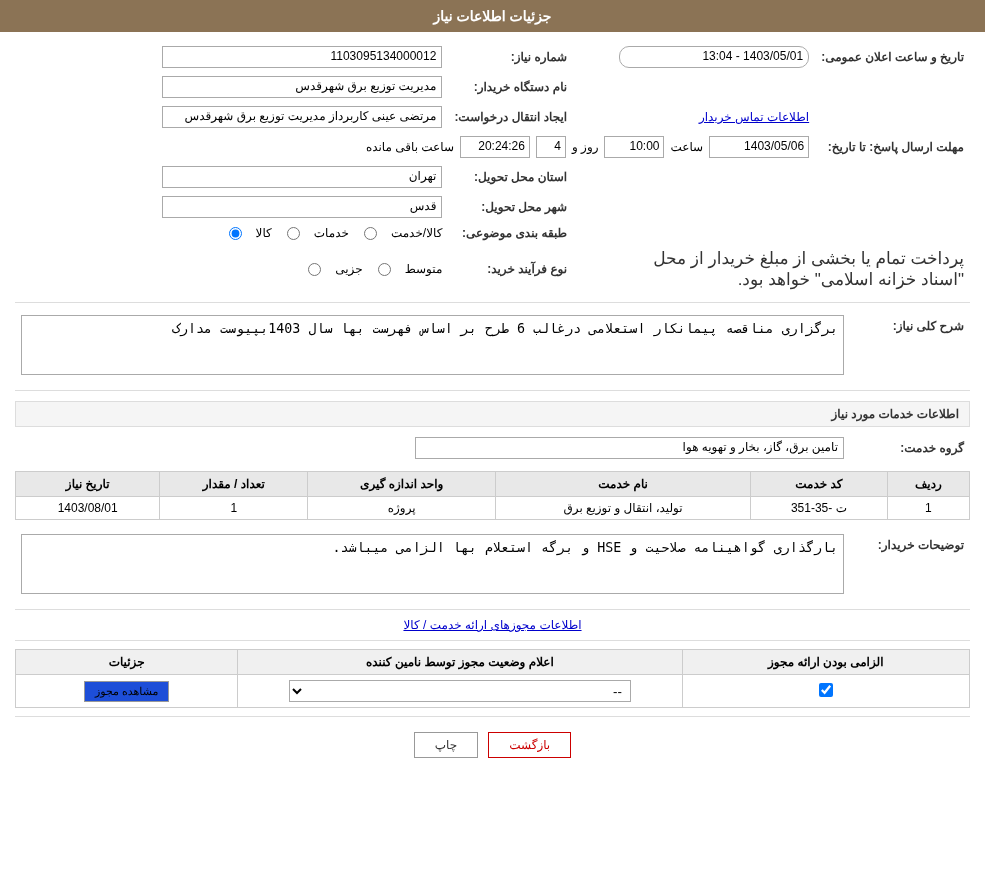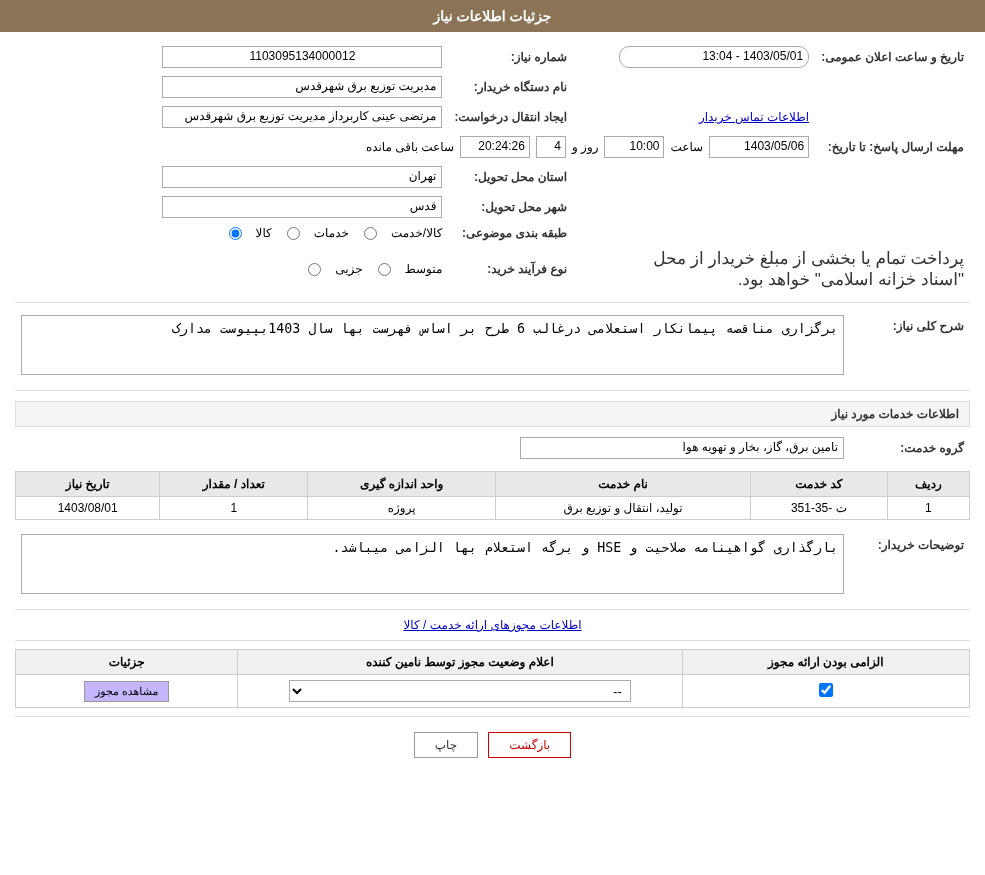--- a/index.html
+++ b/index.html
@@ -141,21 +141,21 @@
       text-align: center;
     }
     .select-box {
       border: 1px solid #aaa;
       background: #fff;
       padding: 2px 4px;
       height: 22px;
       width: 80%;
     }
     .view-btn {
-      background: #c4b5fd;
+      background: #1d4ed8;
       border: 1px solid #999;
       padding: 3px 10px;
       cursor: pointer;
       font-size: 11px;
       font-family: Tahoma, Arial, sans-serif;
     }
     .checkbox-cell input[type="checkbox"] {
       width: 14px;
       height: 14px;
     }
@@ -197,21 +197,21 @@
 
       <tbody>
           <tr>
         <td class="label-cell" style="width:120px;">تاریخ و ساعت اعلان عمومی:</td>
         <td class="value-cell" style="width:200px;">
           <div class="input-box" style="width:190px;border-radius:10px;">1403/05/01 - 13:04</div>
         </td>
         <td style="width:40px;"></td>
         <td class="label-cell" style="width:90px;">شماره نیاز:</td>
         <td class="value-cell">
-          <div class="input-box" style="width:280px; direction:ltr; text-align:center;">1103095134000012</div>
+          <div class="input-box" style="width:280px; direction:ltr; text-align:right;">1103095134000012</div>
         </td>
       </tr>
 
       <tr>
         <td class="label-cell" colspan="2"></td>
         <td></td>
         <td class="label-cell">نام دستگاه خریدار:</td>
         <td class="value-cell">
           <div class="input-box" style="width:280px;">مدیریت توزیع برق شهرقدس</div>
         </td>
@@ -321,21 +321,21 @@
 
     <hr class="separator">
 
     <div class="section-header">اطلاعات خدمات مورد نیاز</div>
 
     <table class="form-table">
       <tbody>
           <tr>
         <td class="label-cell" style="width:120px;">گروه خدمت:</td>
         <td>
-          <div class="input-box" style="width:324px;text-align:right;">تامین برق، گاز، بخار و تهویه هوا</div>
+          <div class="input-box" style="width:429px;text-align:right;">تامین برق، گاز، بخار و تهویه هوا</div>
         </td>
       </tr>
     </tbody>
       </table>
 
     <table class="data-table">
       <thead>
         <tr>
           <th>ردیف</th>
           <th>کد خدمت</th>

